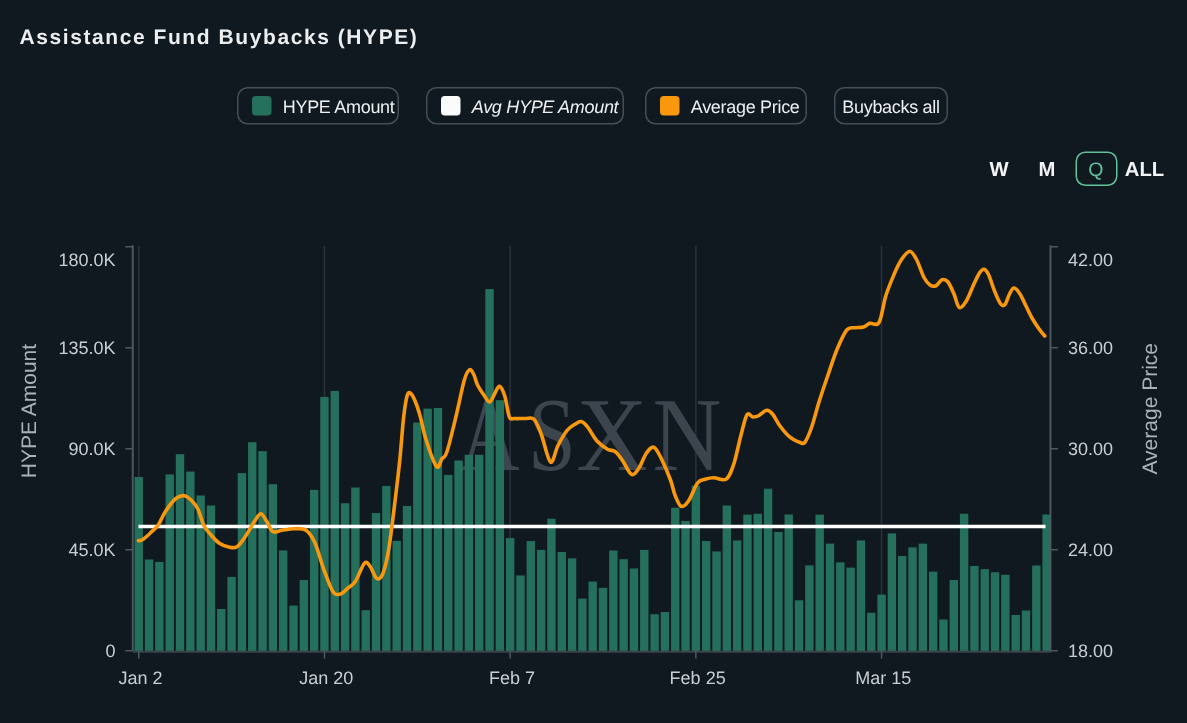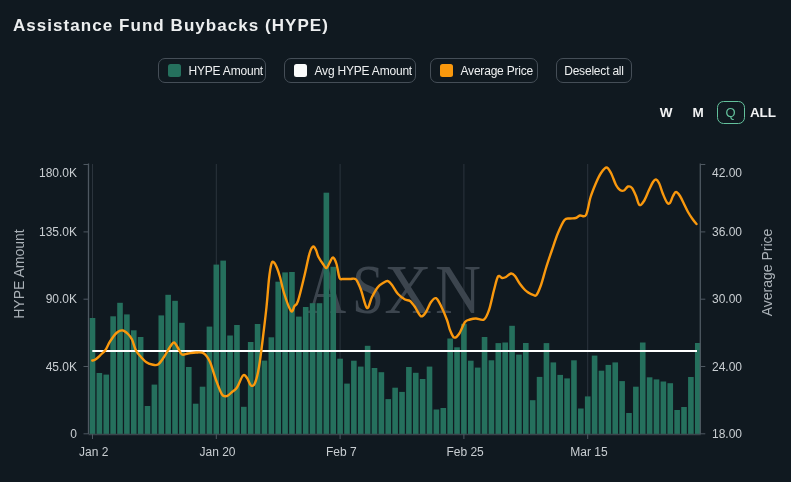--- a/index.html
+++ b/index.html
@@ -1,30 +1,30 @@
 <!DOCTYPE html>
 <html><head><meta charset="utf-8"><style>
 html,body{margin:0;padding:0;width:791px;height:482px;background:#101920;overflow:hidden;}
 body{font-family:"Liberation Sans",sans-serif;position:relative;}
-.title{position:absolute;left:13px;top:15.5px;font-size:17px;font-weight:700;color:#eceeef;letter-spacing:1.05px;}
+.title{position:absolute;left:13px;top:15.5px;font-size:14px;font-weight:700;color:#eceeef;letter-spacing:1.05px;}
 .leg{position:absolute;box-sizing:border-box;top:58px;height:25px;border:1.2px solid #454e57;border-radius:7px;display:flex;align-items:center;color:#eef0f1;font-size:12px;letter-spacing:-0.2px;white-space:nowrap;}
 .sq{flex:0 0 13px;width:13px;height:13px;border-radius:2.5px;margin-right:7.5px;margin-left:9px;}
 .tb{position:absolute;top:101px;height:22px;display:flex;align-items:center;justify-content:center;color:#f2f3f4;font-size:13.5px;font-weight:600;}
 svg{position:absolute;left:0;top:0;}
 .albl{font-size:12px;fill:#c9ced2;}
 .grid{stroke:#2b343d;stroke-width:1;}
 .axl{stroke:#4e5861;stroke-width:1.3;}
 .tick{stroke:#4e5861;stroke-width:1;}
 .aname{font-size:14px;fill:#aab1b7;}
 </style></head><body>
 <div class="title">Assistance Fund Buybacks (HYPE)</div>
 <div class="leg" style="left:158px;width:108px;"><span class="sq" style="background:#25705d;"></span>HYPE Amount</div>
-<div class="leg" style="left:284px;width:132px;"><span class="sq" style="background:#fafbfb;"></span>Avg HYPE Amount</div>
+<div class="leg" style="left:284px;width:132px;font-style:italic;"><span class="sq" style="background:#fafbfb;"></span>Avg HYPE Amount</div>
 <div class="leg" style="left:430px;width:108px;"><span class="sq" style="background:#f9980d;"></span>Average Price</div>
-<div class="leg" style="left:556px;width:76px;justify-content:center;">Deselect all</div>
+<div class="leg" style="left:556px;width:76px;justify-content:center;">Buybacks all</div>
 <div class="tb" style="left:655px;width:22px;">W</div>
 <div class="tb" style="left:687px;width:22px;">M</div>
 <div class="tb" style="left:716.5px;width:26px;height:21px;border:1.3px solid #63c19c;border-radius:6.5px;color:#63c19c;font-weight:400;font-size:13px;">Q</div>
 <div class="tb" style="left:749px;width:28px;text-align:center;">ALL</div>
 <svg width="791" height="482" viewBox="0 0 791 482">
 <g class="grid">
       <line x1="92.5" y1="164" x2="92.5" y2="434"></line>
 <line x1="216.3" y1="164" x2="216.3" y2="434"></line>
 <line x1="340.1" y1="164" x2="340.1" y2="434"></line>
 <line x1="463.9" y1="164" x2="463.9" y2="434"></line>

